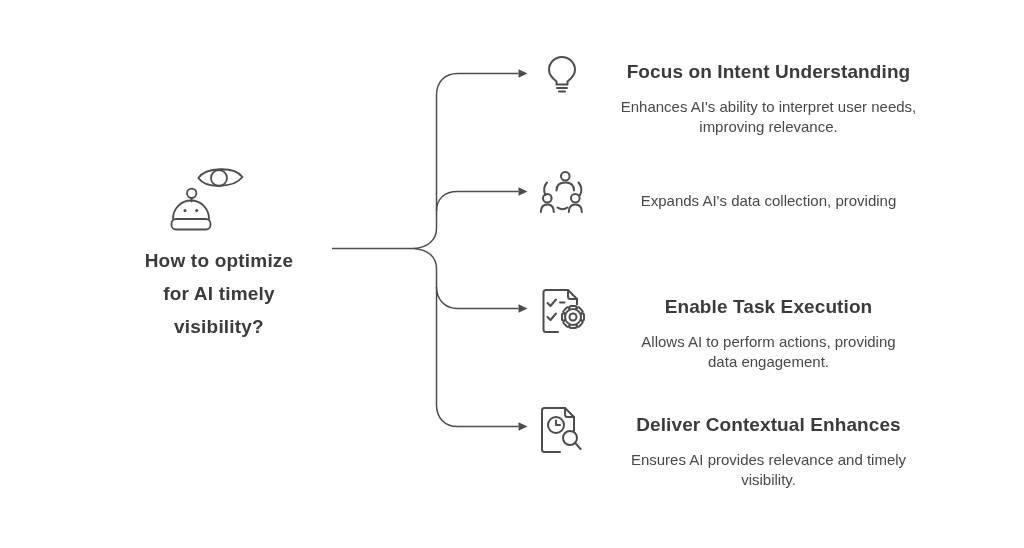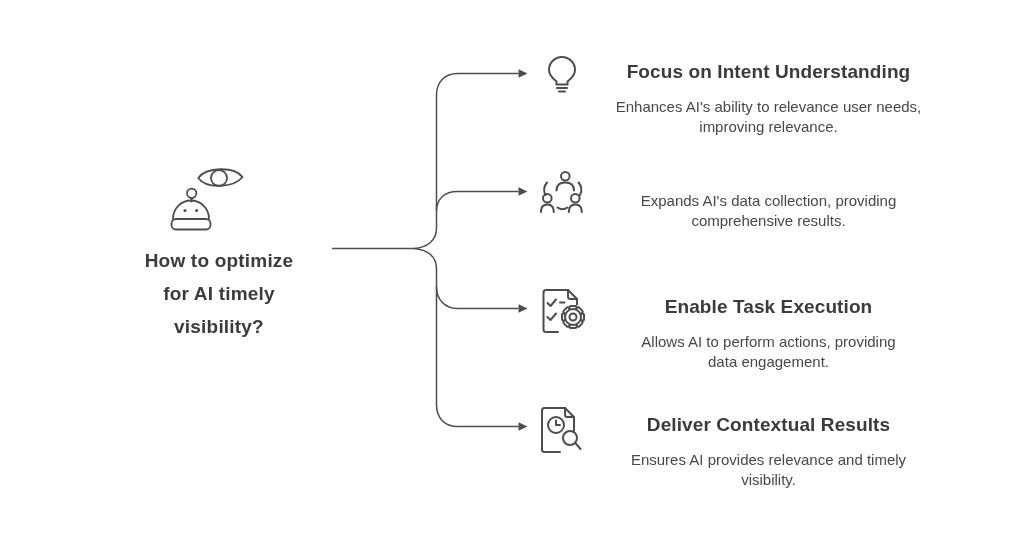--- a/index.html
+++ b/index.html
@@ -88,21 +88,21 @@
 
   <div class="branch" style="top:50px">
     <svg class="icon" style="left:2px;top:1px" width="44" height="47" viewBox="0 0 44 47" aria-hidden="true">
       <path d="M14.5 30.5 C 10 27 7 23.5 7 19 A 13 13 0 1 1 33 19 C 33 23.5 30 27 25.5 30.5 V 33.5 H 14.5 Z"></path>
       <path d="M 15 37 H 25"></path>
       <path d="M 17 40.5 H 23"></path>
     </svg>
     <div class="text">
       <div class="title">Focus on Intent Understanding</div>
       <div class="desc">
-        <span class="line">Enhances AI's ability to relevance user needs,</span>
+        <span class="line">Enhances AI's ability to interpret user needs,</span>
         <span class="line">improving relevance.</span>
       </div>
     </div>
   </div>
 
   <div class="branch" style="top:168px">
     <svg class="icon" style="left:0;top:1px" width="48" height="47" viewBox="0 0 48 47" aria-hidden="true">
 
       <path d="M 7 13.5 C 4 17 3.5 22 5.5 26"></path>
       <path d="M 38.5 13.5 C 41.5 17 42 22 40 26"></path>
@@ -113,21 +113,20 @@
 
       <circle cx="7.3" cy="29.3" r="4.3"></circle>
       <path d="M 0.9 43 C 0.9 37.5 3.8 35.5 7.3 35.5 C 10.8 35.5 13.8 37.5 13.8 43"></path>
 
       <circle cx="35.3" cy="29.3" r="4.3"></circle>
       <path d="M 28.8 43 C 28.8 37.5 31.8 35.5 35.3 35.5 C 38.8 35.5 41.8 37.5 41.8 43"></path>
     </svg>
     <div class="text">
       <div class="desc">
         <span class="line">Expands AI's data collection, providing</span>
-        <span class="line">comprehensive results.</span>
       </div>
     </div>
   </div>
 
   <div class="branch" style="top:285px">
     <svg class="icon" style="left:0;top:2px" width="48" height="48" viewBox="0 0 48 48" aria-hidden="true">
 
       <path d="M 28 3 H 6 Q 3.5 3 3.5 5.5 V 42.5 Q 3.5 45 6 45 H 18"></path>
       <path d="M 28 3 L 37 12 V 17.5"></path>
       <path d="M 28 3 V 9.5 Q 28 12 30.5 12 H 37"></path>
@@ -159,21 +158,21 @@
       <path d="M 25 3 L 34 12 V 26"></path>
       <path d="M 25 3 V 9.5 Q 25 12 27.5 12 H 34"></path>
 
       <circle cx="16" cy="20" r="8"></circle>
       <path d="M 16 15.5 V 20 H 20"></path>
 
       <circle class="white-fill" cx="30" cy="33" r="7"></circle>
       <path d="M 35.2 37.8 L 40.5 44"></path>
     </svg>
     <div class="text">
-      <div class="title">Deliver Contextual Results</div>
+      <div class="title">Deliver Contextual Enhances</div>
       <div class="desc">
         <span class="line">Ensures AI provides relevance and timely</span>
         <span class="line">visibility.</span>
       </div>
     </div>
   </div>
 
 </div>
 
 </body></html>

